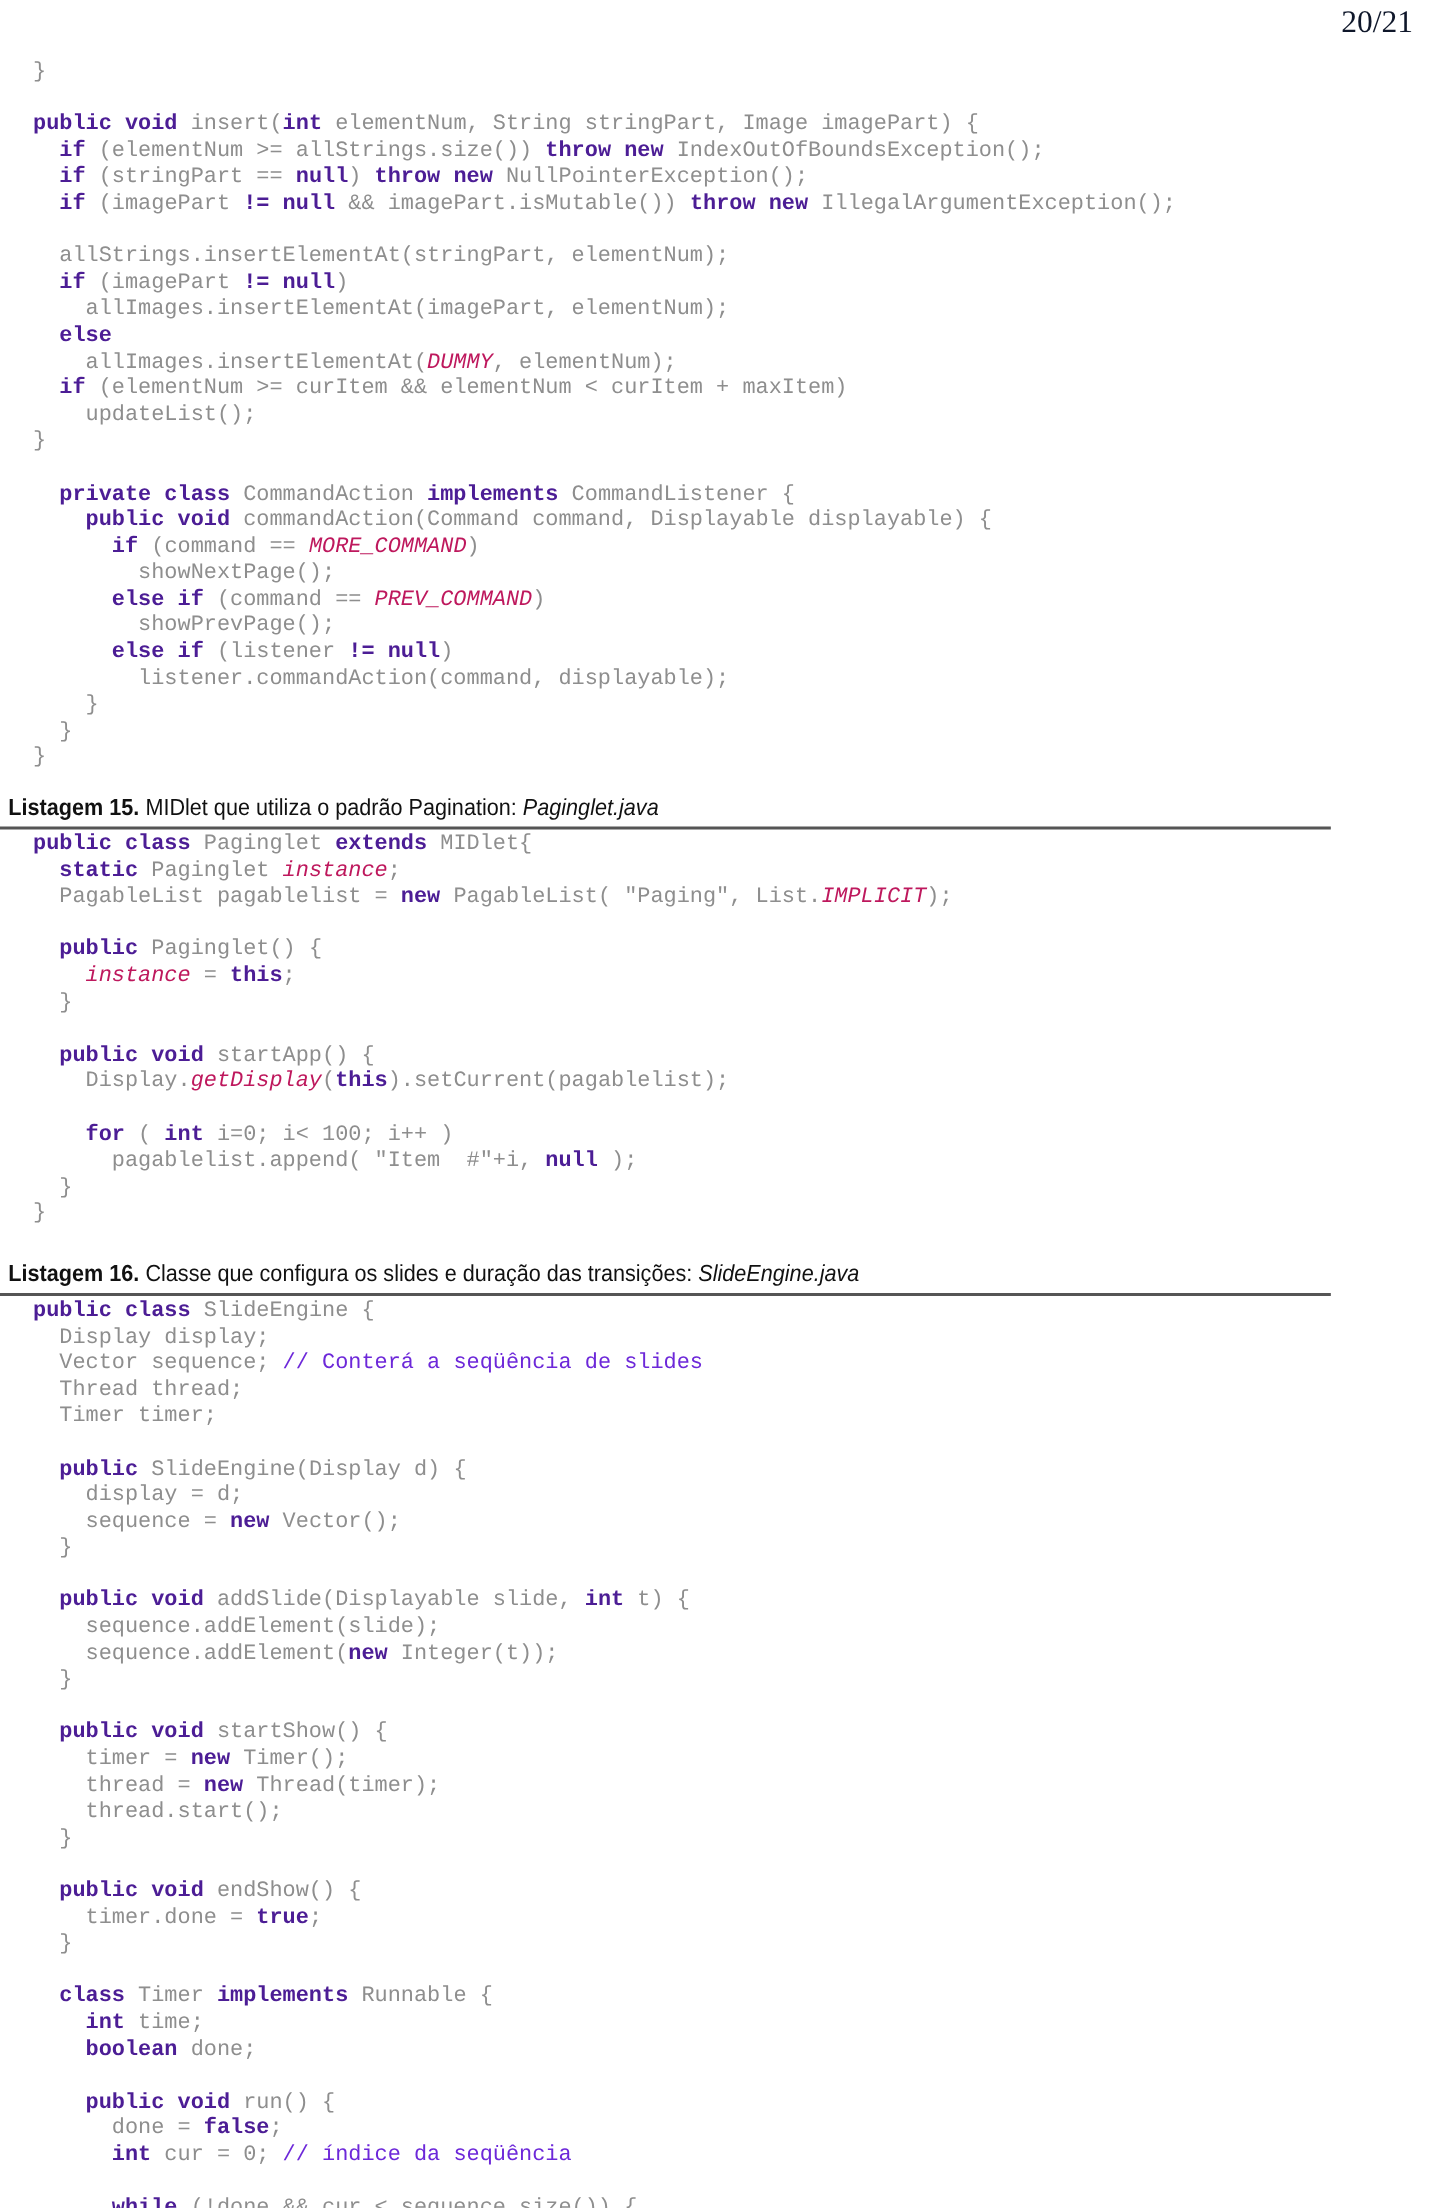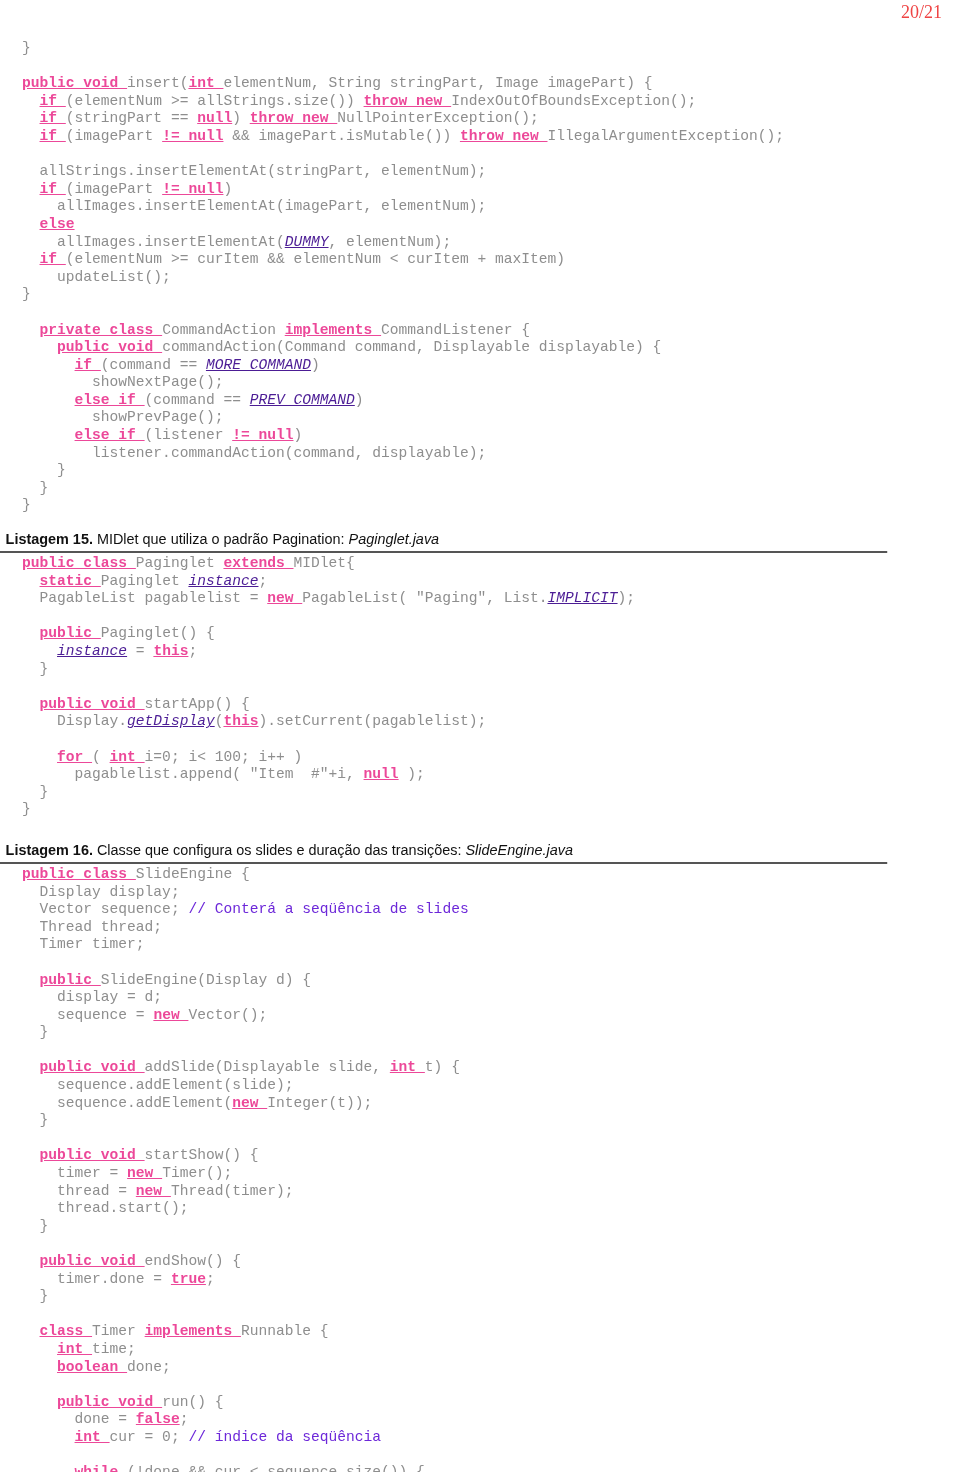--- a/index.html
+++ b/index.html
@@ -19,22 +19,22 @@
     height: 1472px;
     position: relative;
     box-sizing: border-box;
     padding: 0;
   }
   .page-number {
     position: absolute;
     top: 2px;
     right: 18px;
     font-family: "Liberation Serif", serif;
-    font-size: 18px;
-    color: #ef4444;
+    font-size: 21px;
+    color: #0f172a;
     letter-spacing: 0px;
   }
   .content {
     position: absolute;
     top: 40px;
     left: 0px;
     width: 960px;
   }
   
   .code {
@@ -48,28 +48,26 @@
   }
   .code .ln {
     display: block;
     min-height: 17.6px;
     padding-left: 22px;
   }
   .code .ln.blank {
     height: 17.6px;
   }
   .code b {
-    color: #ec4899;
+    color: #4c1d95;
     font-weight: bold;
-    text-decoration: underline;
   }
   .code i {
     font-style: italic;
-    color: #4c1d95;
-    text-decoration: underline;
+    color: #be185d;
   }
   .code .cm {
     color: #6d28d9;
   }
   
   .listing-caption {
     font-family: "Liberation Sans", sans-serif;
     font-size: 15.5px;
     color: #111111;
     padding: 0 0 3px 6px;

